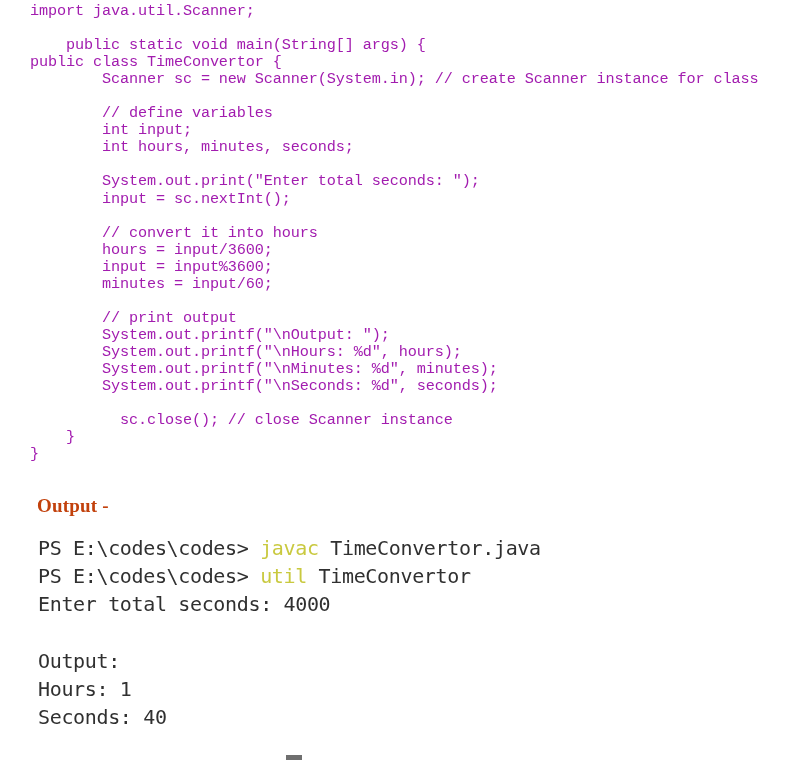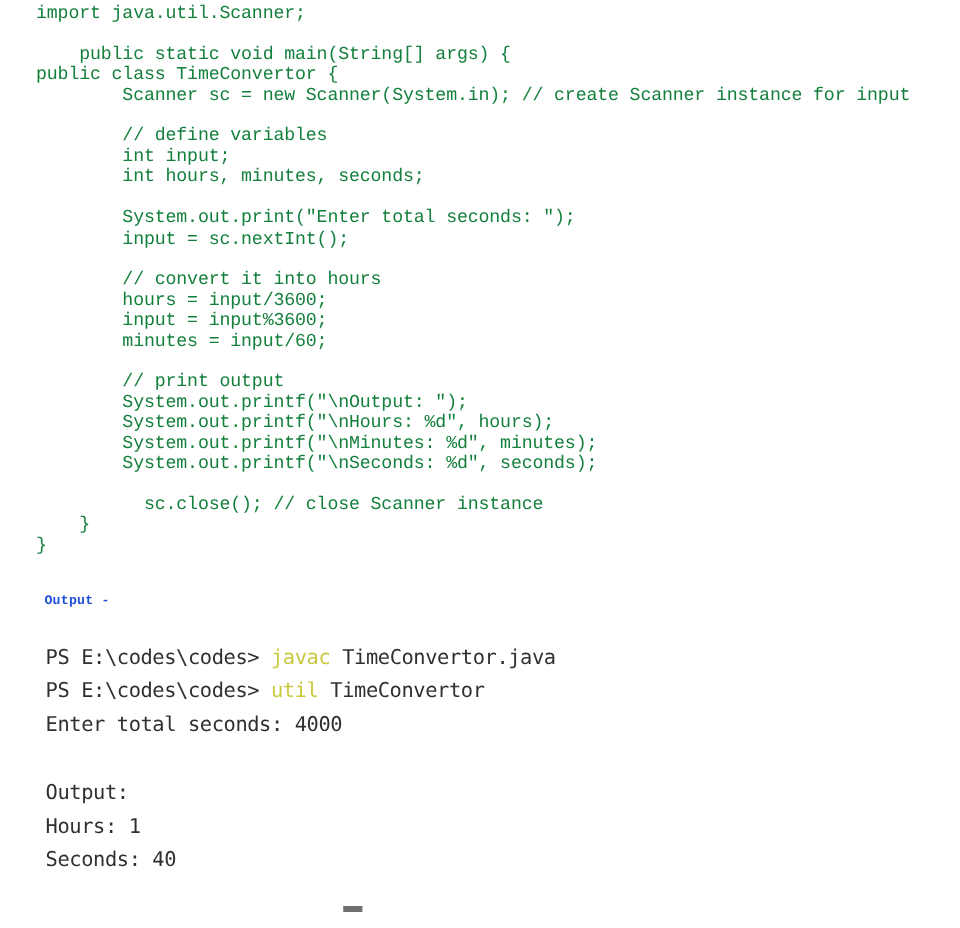--- a/index.html
+++ b/index.html
@@ -21,52 +21,52 @@
   .code-block {
     position: absolute;
     left: 30px;
     top: 3px;
     width: 760px;
   }
   .code-line {
     font-family: "Liberation Mono", "DejaVu Sans Mono", monospace;
     font-size: 15.2px;
     line-height: 17.05px;
-    color: #15803d;
+    color: #a21caf;
     white-space: pre;
     letter-spacing: -0.12px;
     height: 17.05px;
   }
   .code-line.blank {
     color: transparent;
   }
 
   
   .output-heading {
     position: absolute;
     left: 37px;
     top: 495px;
-    font-family: Liberation Mono, monospace;
-    font-size: 11px;
+    font-family: Liberation Serif, serif;
+    font-size: 19px;
     font-weight: bold;
-    color: #1d4ed8;
+    color: #c2410c;
     letter-spacing: 0.2px;
     white-space: pre;
   }
 
   
   .terminal {
     position: absolute;
     left: 38px;
     top: 534px;
     width: 740px;
   }
   .term-line {
     font-family: "DejaVu Sans Mono", "Liberation Mono", monospace;
-    font-size: 17px;
+    font-size: 20px;
     line-height: 28.2px;
     height: 28.2px;
     color: #303030;
     white-space: pre;
     letter-spacing: -0.35px;
   }
   .term-line.blank {
     color: transparent;
   }
   .cmd-keyword {
@@ -84,21 +84,21 @@
   }
 </style>
 </head>
 <body>
 
 <div class="code-block">
     <div class="code-line">import java.util.Scanner;</div>
     <div class="code-line blank"></div>
     <div class="code-line">    public static void main(String[] args) {</div>
     <div class="code-line">public class TimeConvertor {</div>
-    <div class="code-line">        Scanner sc = new Scanner(System.in); // create Scanner instance for input</div>
+    <div class="code-line">        Scanner sc = new Scanner(System.in); // create Scanner instance for class</div>
     <div class="code-line blank"></div>
     <div class="code-line">        // define variables</div>
     <div class="code-line">        int input;</div>
     <div class="code-line">        int hours, minutes, seconds;</div>
     <div class="code-line blank"></div>
     <div class="code-line">        System.out.print("Enter total seconds: ");</div>
     <div class="code-line">        input = sc.nextInt();</div>
     <div class="code-line blank"></div>
     <div class="code-line">        // convert it into hours</div>
     <div class="code-line">        hours = input/3600;</div>

